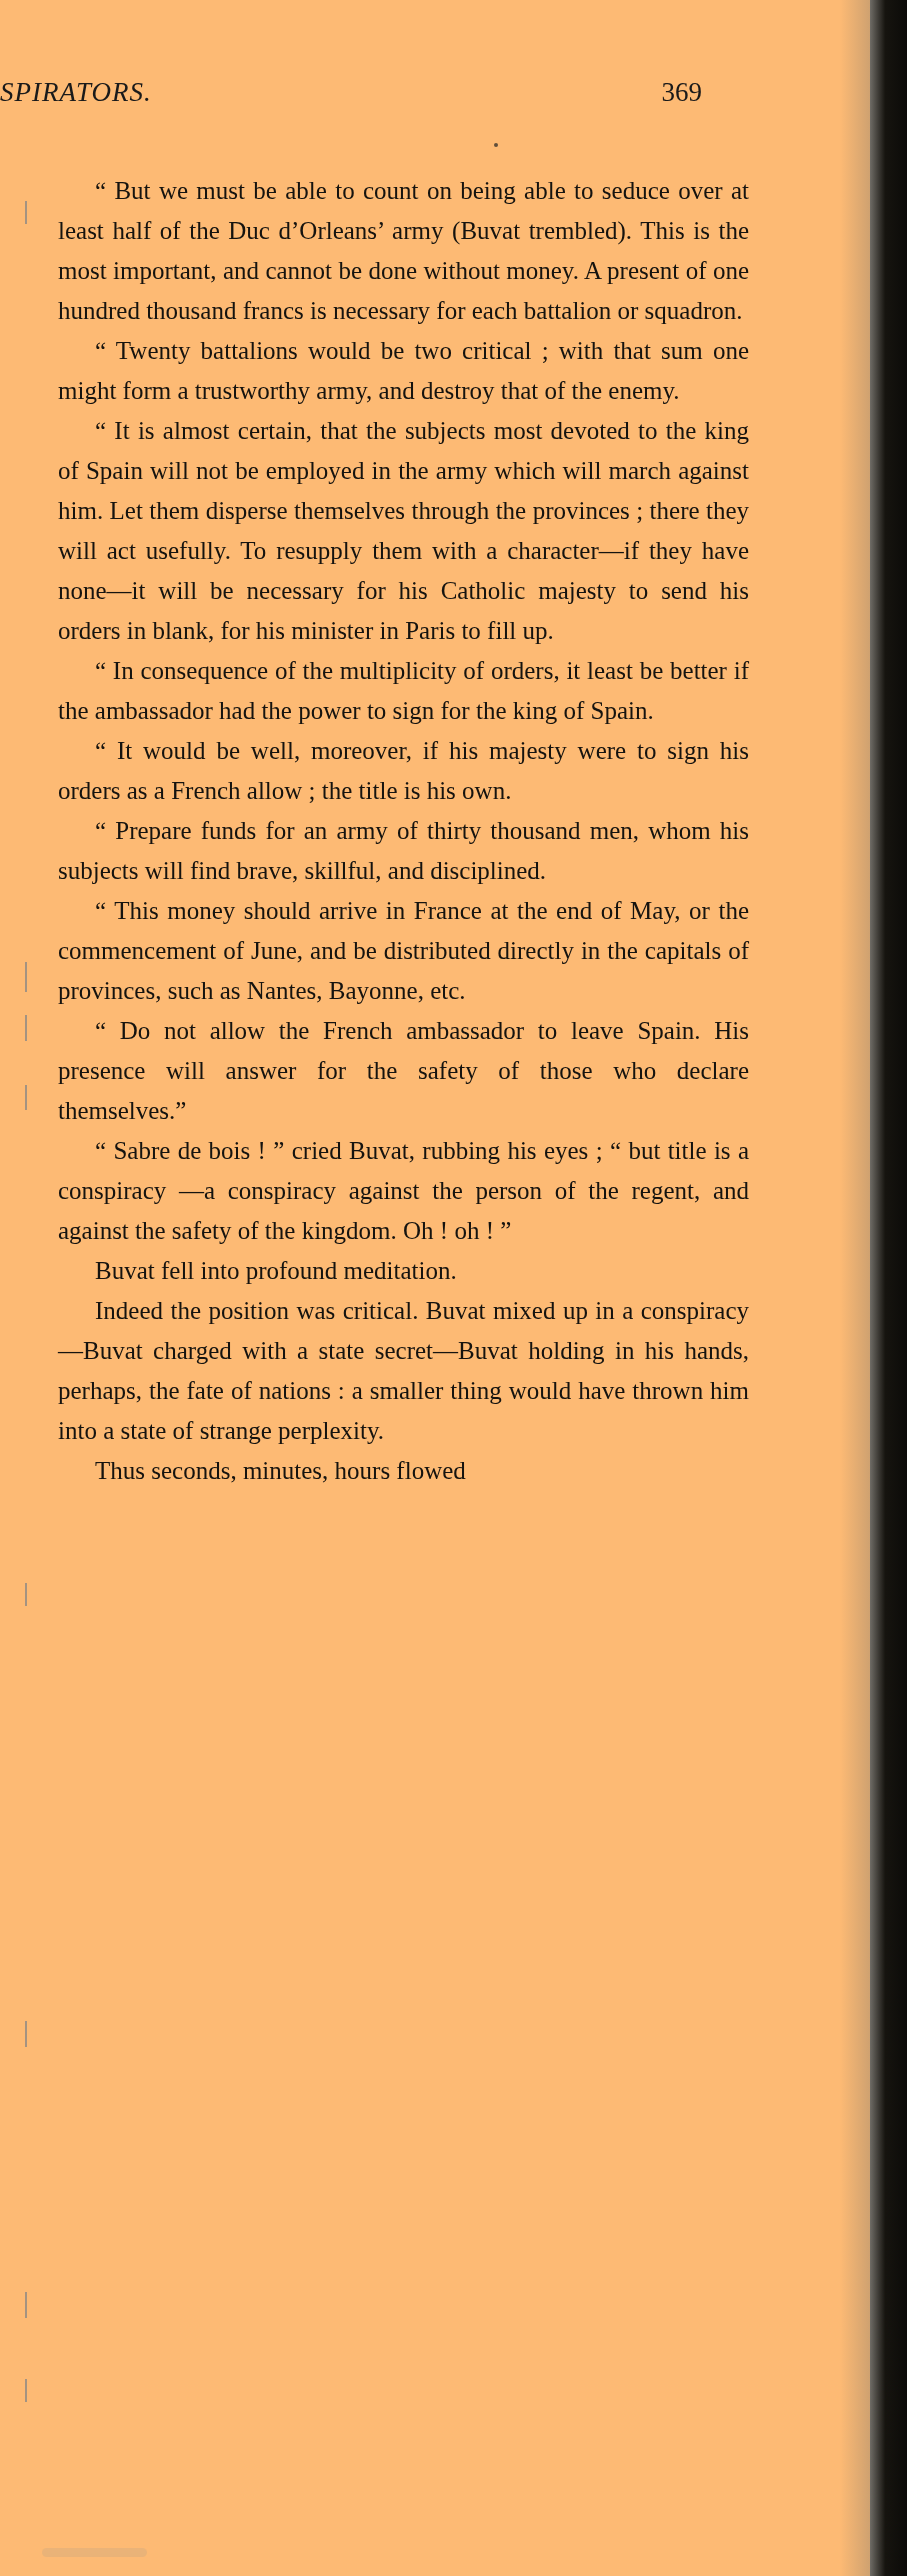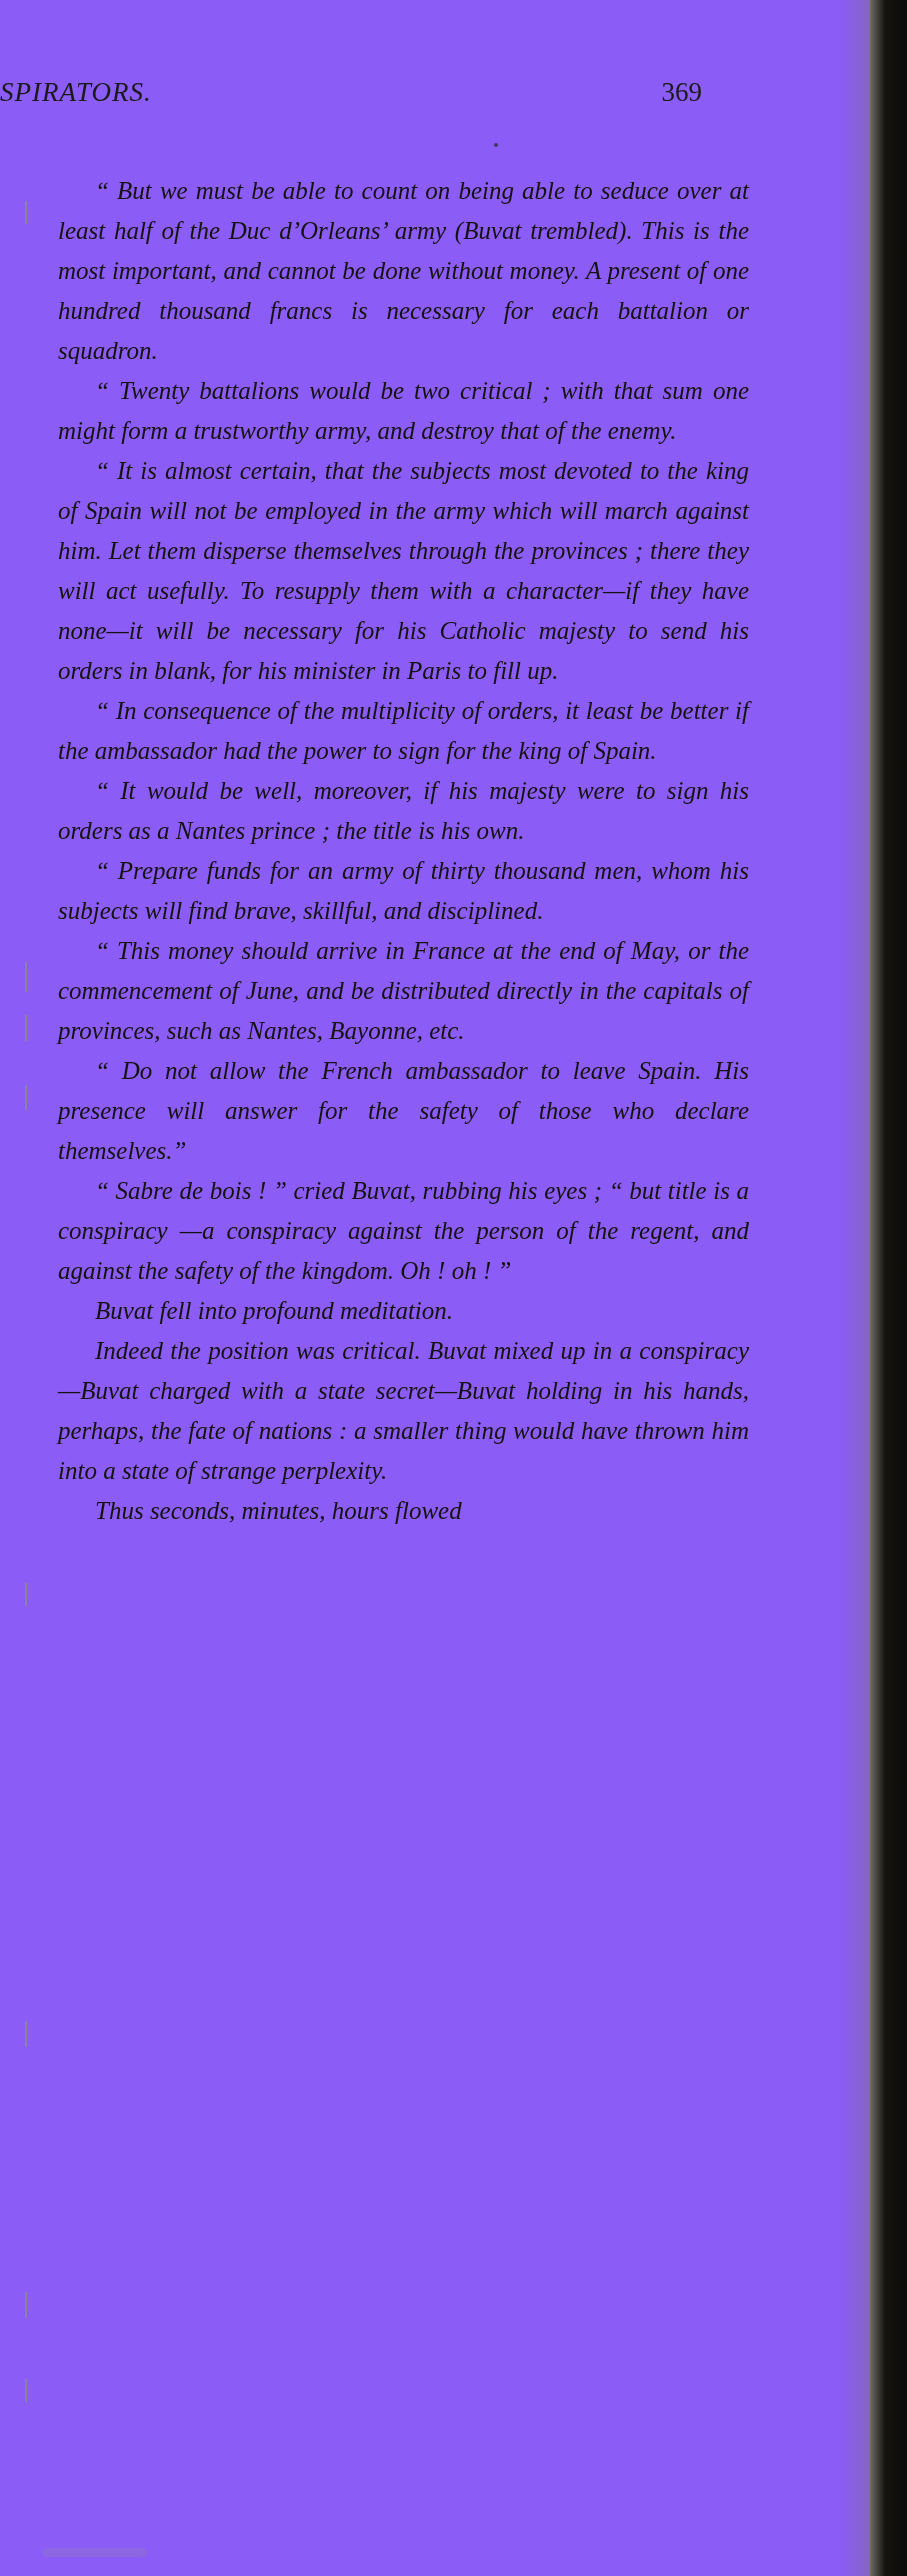--- a/index.html
+++ b/index.html
@@ -12,21 +12,21 @@
     height: 2576px;
     position: relative;
     font-family: "Liberation Serif", serif;
     overflow: hidden;
   }
 
   
   .page {
     position: absolute;
     inset: 0;
-    background: #8b5cf6;
+    background: #fdba74;
   }
 
   
   .gutter {
     position: absolute;
     top: 0;
     right: 0;
     width: 38px;
     height: 2576px;
     background: linear-gradient(to right, #6f6c66 0%, #16140f 40%, #0b0a08 100%);
@@ -94,21 +94,20 @@
   .textblock {
     position: absolute;
     left: 58px;
     top: 171px;
     width: 691px;
     color: #15130f;
     font-size: 25px;
     line-height: 40px;
     text-align: justify;
     text-justify: inter-word;
-    font-style: italic;
   }
   .textblock p {
     margin: 0;
     text-indent: 37px;
   }
 
   
   .blotch {
     position: absolute;
     left: 42px;
@@ -141,21 +140,21 @@
   <div class="edge-tick" style="top:1583px;height:23px;"></div>
   <div class="edge-tick" style="top:2021px;height:26px;"></div>
   <div class="edge-tick" style="top:2292px;height:26px;"></div>
   <div class="edge-tick" style="top:2379px;height:23px;"></div>
 
   <div class="textblock">
     <p>“ But we must be able to count on being able to seduce over at least half of the Duc d’Orleans’ army (Buvat trembled). This is the most important, and cannot be done without money.  A present of one hundred thousand francs is necessary for each battalion or squadron.</p>
     <p>“ Twenty battalions would be two critical ; with that sum one might form a trustworthy army, and destroy that of the enemy.</p>
     <p>“ It is almost certain, that the subjects most devoted to the king of Spain will not be employed in the army which will march against him.   Let them disperse themselves through the provinces ; there they will act usefully.   To resupply them with a character—if they have none—it will be necessary for his Catholic majesty to send his orders in blank, for his minister in Paris to fill up.</p>
     <p>“ In consequence of the multiplicity of orders, it least be better if the ambassador had the power to sign for the king of Spain.</p>
-    <p>“ It would be well, moreover, if his majesty were to sign his orders as a Nantes prince ; the title is his own.</p>
+    <p>“ It would be well, moreover, if his majesty were to sign his orders as a French allow ; the title is his own.</p>
     <p>“ Prepare funds for an army of thirty thousand men, whom his subjects will find brave, skillful, and disciplined.</p>
     <p>“ This money should arrive in France at the end of May, or the commencement of June, and be distributed directly in the capitals of provinces, such as Nantes, Bayonne, etc.</p>
     <p>“ Do not allow the French ambassador to leave Spain.   His presence will answer for the safety of those who declare themselves.”</p>
     <p>“ Sabre de bois ! ” cried Buvat, rubbing his eyes ;  “ but title is a conspiracy —a conspiracy against the person of the regent, and against the safety of the kingdom.   Oh ! oh ! ”</p>
     <p>Buvat fell into profound meditation.</p>
     <p>Indeed the position was critical.   Buvat mixed up in a conspiracy—Buvat charged with a state secret—Buvat holding in his hands, perhaps, the fate of nations : a smaller thing would have thrown him into a state of strange perplexity.</p>
     <p>Thus seconds, minutes, hours flowed</p>
   </div>
 
   <div class="blotch"></div>

